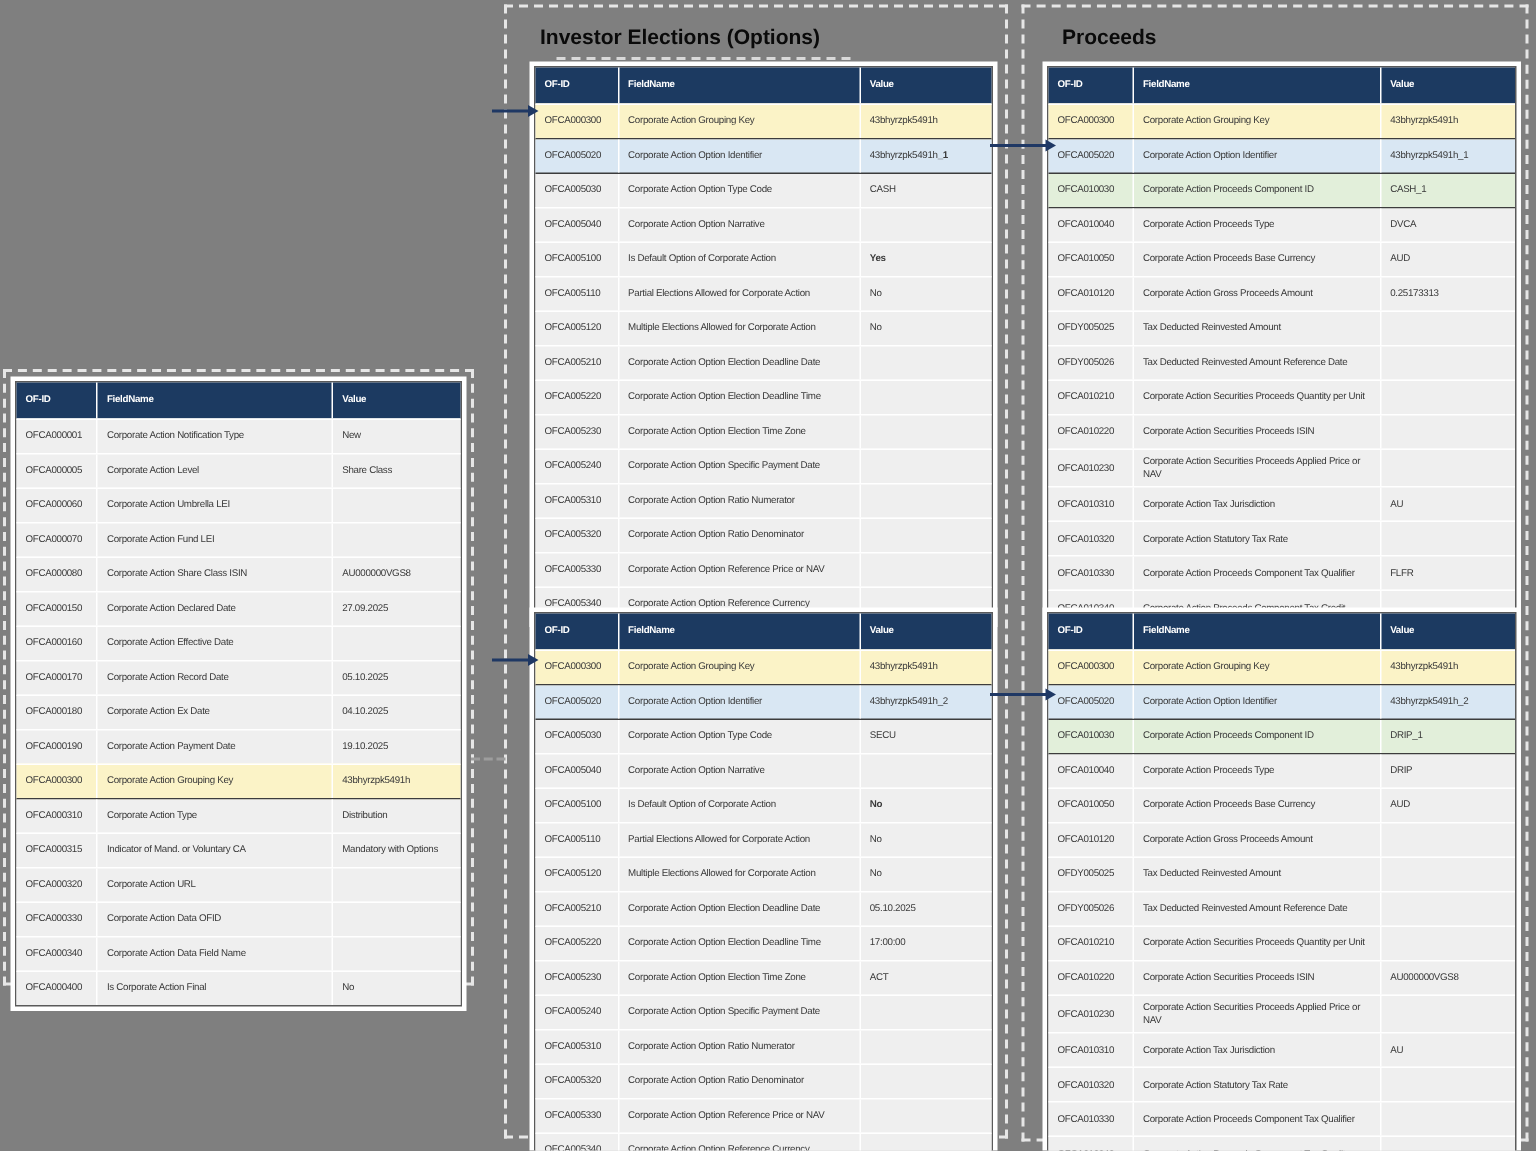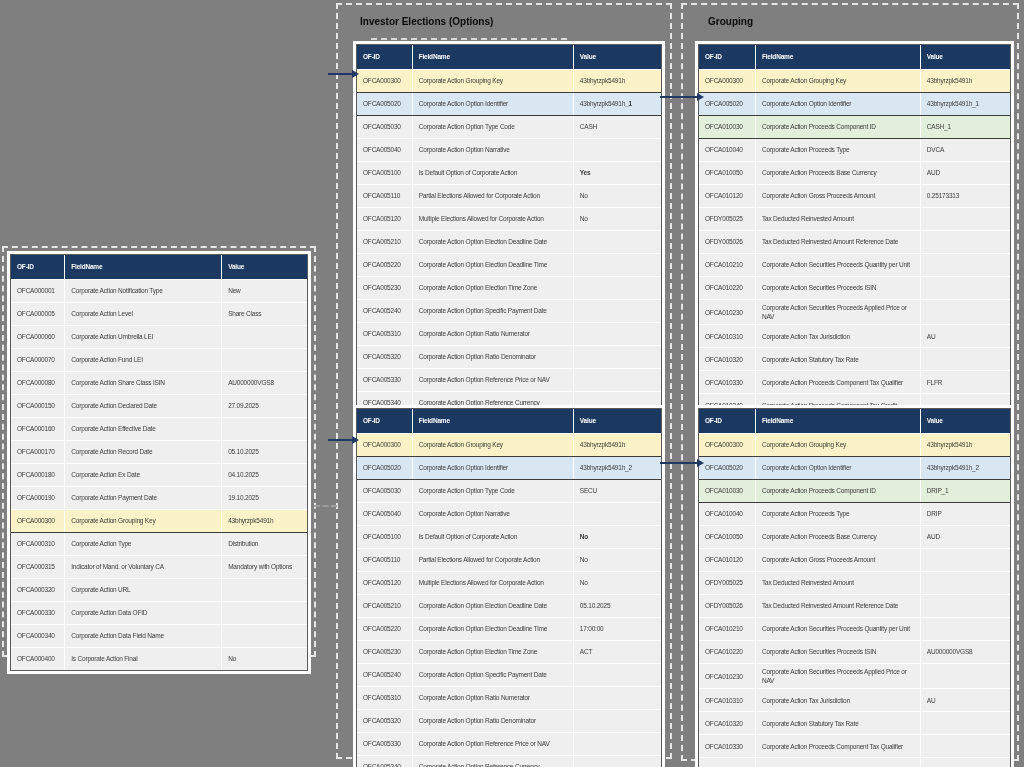--- a/index.html
+++ b/index.html
@@ -2,21 +2,21 @@
 <html><head>
 <meta charset="utf-8">
 <style>
   html,body{margin:0;padding:0;}
   body{
     width:1024px;height:767px;position:relative;overflow:hidden;
     background:#7f7f7f;
     font-family:"Liberation Sans",sans-serif;
   }
   .group{position:absolute;border:2px dashed #e6e6e6;box-sizing:border-box;}
-  .group-title{position:absolute;font-size:10px;font-weight:bold;color:#0a0a0a;letter-spacing:0;}
+  .group-title{position:absolute;font-size:14px;font-weight:bold;color:#0a0a0a;letter-spacing:0;}
   .title-dashes{position:absolute;border-top:2px dashed #d9d9d9;height:0;}
   .panel{position:absolute;background:#ffffff;padding:3px;box-sizing:border-box;}
   .xtable{border:1px solid #5a5a5a;background:#ffffff;}
   .trow{display:flex;background:#efefef;}
   .trow + .trow{border-top:1px solid #ffffff;}
   .thead{background:#1c3a61;}
   .tcell{box-sizing:border-box;padding:3px 6px;font-size:6.5px;letter-spacing:-0.2px;
          line-height:1.4;color:#3a3a3a;display:flex;align-items:center;min-height:22px;}
   .thead .tcell{color:#ffffff;font-weight:bold;min-height:24px;}
   .tcell + .tcell{border-left:1px solid #ffffff;}
@@ -322,21 +322,21 @@
         <div class="trow">
           <div class="tcell c0">OFCA005340</div>
           <div class="tcell c1">Corporate Action Option Reference Currency</div>
           <div class="tcell c2"></div>
         </div>
       </div>
   </div>
 </div>
 
 <div id="right-group" class="group">
-  <div class="group-title">Grouping</div>
+  <div class="group-title">Proceeds</div>
   <div class="panel p-top">
     <div class="xtable">
         <div class="trow thead">
           <div class="tcell c0">OF-ID</div>
           <div class="tcell c1">FieldName</div>
           <div class="tcell c2">Value</div>
         </div>
         <div class="trow hl-yellow">
           <div class="tcell c0">OFCA000300</div>
           <div class="tcell c1">Corporate Action Grouping Key</div>

